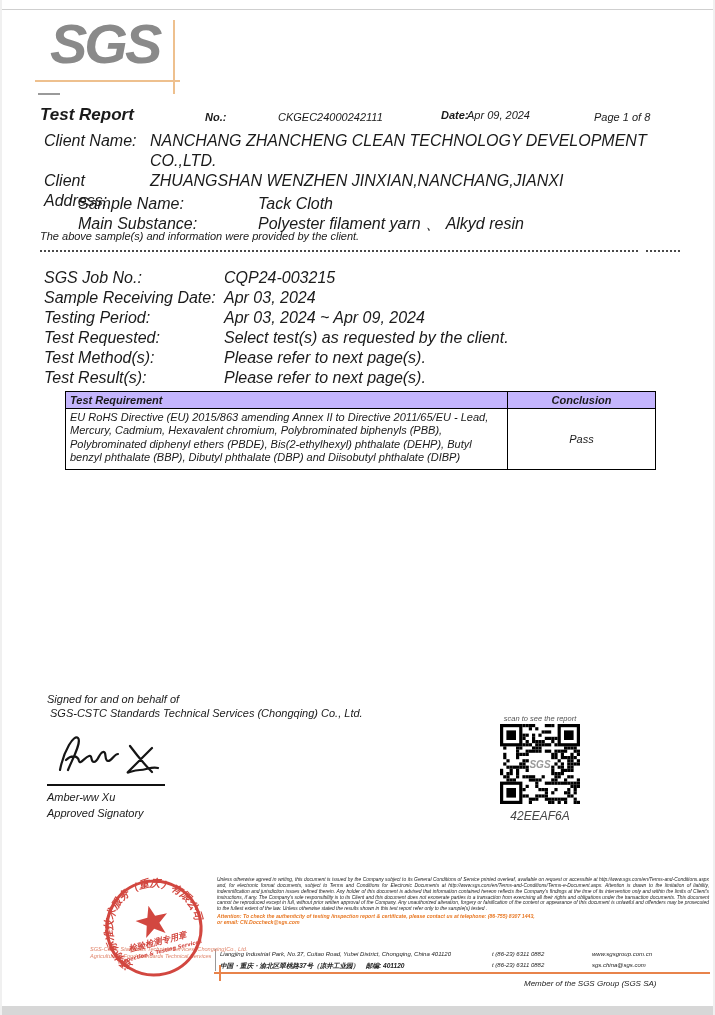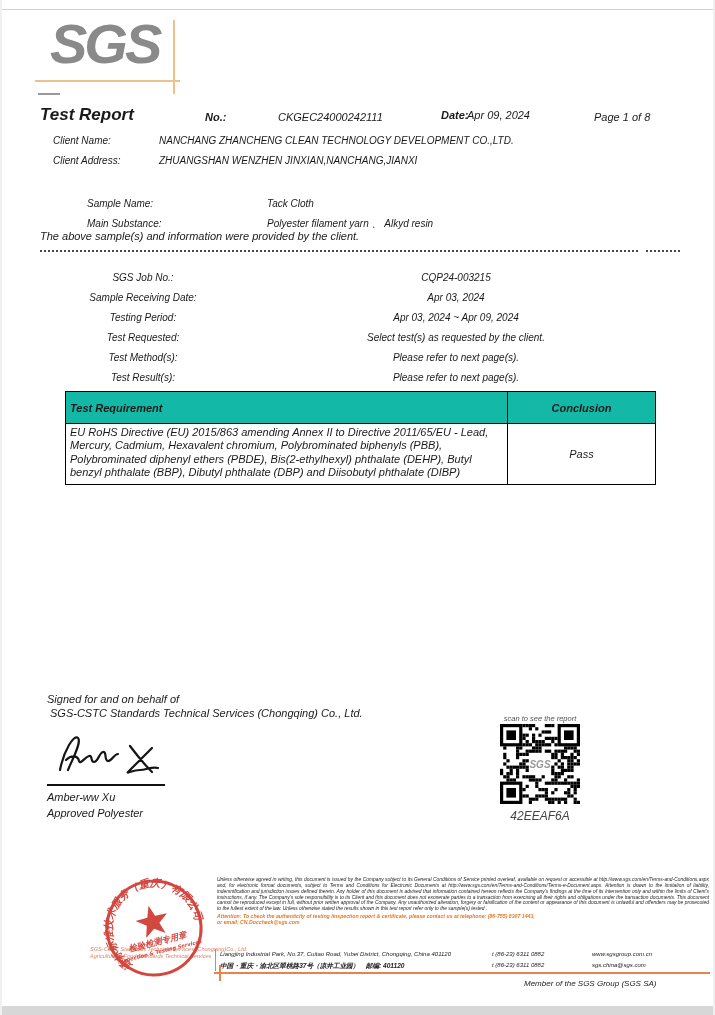--- a/index.html
+++ b/index.html
@@ -17,37 +17,37 @@
                color:#8a8a8a; letter-spacing:-3px; line-height:1; }
   .logo-vline { position:absolute; left:171px; top:20px; width:2px; height:74px; background:#eec08e; }
   .logo-hline { position:absolute; left:33px; top:80px; width:145px; height:2px; background:#eec08e; }
   .logo-dash  { position:absolute; left:36px; top:93px; width:22px; height:2px; background:#9a9a9a; }
 
   
   .hdr { position:absolute; font-size:11px; white-space:nowrap; }
   .title { left:38px; top:105px; font-size:17px; font-weight:bold; }
   .b { font-weight:bold; }
 
-  .kvblock { position:absolute; left:51px; right:34px; font-size:10px; }
+  .kvblock { position:absolute; left:42px; right:34px; font-size:16px; }
   .kv { display:flex; line-height:20px; }
   .kl { flex:none; width:106px; }
   .kl2 { flex:none; width:180px; }
   .kvv { flex:1; }
 
   .note { position:absolute; left:38px; top:230px; font-size:11px; }
   .dash1 { position:absolute; left:38px; top:250px; width:600px; height:2px;
            background:repeating-linear-gradient(90deg,#4a4a4a 0 2px,transparent 2px 4px); }
   .dash2 { position:absolute; left:644px; top:250px; width:34px; height:2px;
            background:repeating-linear-gradient(90deg,#4a4a4a 0 2px,transparent 2px 4px); }
 
   
   table.req { position:absolute; left:63px; top:391px; width:591px; border-collapse:collapse;
               font-size:11px; }
   table.req th, table.req td { border:1.6px solid #000; }
-  table.req th { background:#14b8a6; text-align:left; padding:1px 4px; height:32px; font-size:11px; }
+  table.req th { background:#c4b5fd; text-align:left; padding:1px 4px; height:17px; font-size:11px; }
   table.req th.conc { text-align:center; width:148px; }
   table.req td.reqt { padding:2px 4px 4px 4px; line-height:13.4px; vertical-align:top; }
   table.req td.pass { text-align:center; vertical-align:middle; }
 
   
   .sig-block { position:absolute; left:45px; top:692px; font-size:11px; line-height:14px; }
   .sig-svg { position:absolute; left:52px; top:726px; }
   .sig-line { position:absolute; left:45px; top:784px; width:118px; height:2px; background:#111; }
   .sig-name { position:absolute; left:45px; top:791px; font-size:11px; }
   .sig-title { position:absolute; left:45px; top:807px; font-size:11px; }
@@ -113,21 +113,21 @@
     </div>
     <div class="kv">
       <span class="kl2">Main Substance:</span>
       <span class="kvv">Polyester filament yarn 、 Alkyd resin</span>
     </div>
   </div>
   <div class="note">The above sample(s) and information were provided by the client.</div>
   <div class="dash1"></div>
   <div class="dash2"></div>
 
-  <div class="kvblock" style="top:268px;text-align:center;">
+  <div class="kvblock" style="top:268px;">
     <div class="kv">
       <span class="kl2">SGS Job No.:</span>
       <span class="kvv">CQP24-003215</span>
     </div>
     <div class="kv">
       <span class="kl2">Sample Receiving Date:</span>
       <span class="kvv">Apr 03, 2024</span>
     </div>
     <div class="kv">
       <span class="kl2">Testing Period:</span>
@@ -163,21 +163,21 @@
   <div class="sig-block">
     <div>Signed for and on behalf of</div>
     <div style="padding-left:3px;">SGS-CSTC Standards Technical Services (Chongqing) Co., Ltd.</div>
   </div>
   <svg class="sig-svg" width="130" height="56" viewBox="0 0 130 56">
     <path d="M6 44 C10 24 20 8 24 12 C28 16 18 34 14 44 M12 34 C18 28 24 30 25 35 C26 39 31 31 35 30 C39 29 36 36 40 36 C44 36 45 27 49 26 C53 25 50 35 54 35 C58 35 60 28 64 28" fill="none" stroke="#151515" stroke-width="2.2" stroke-linecap="round"></path>
     <path d="M76 20 C82 28 90 38 98 46 M98 22 C90 30 82 38 74 46 C72 48 79 44 86 44 C92 44 98 40 104 42" fill="none" stroke="#151515" stroke-width="2.2" stroke-linecap="round"></path>
   </svg>
   <div class="sig-line"></div>
   <div class="sig-name">Amber-ww Xu</div>
-  <div class="sig-title">Approved Polyester</div>
+  <div class="sig-title">Approved Signatory</div>
 
   <div class="qr-wrap">
     <div class="qr-cap">scan to see the report</div>
     <svg id="qr" width="80" height="80" viewBox="0 0 80 80" style="background:#fff">
         <g fill="#000">
           <rect x="22.4" y="0.0" width="3.2" height="3.2"></rect>
           <rect x="25.6" y="0.0" width="3.2" height="3.2"></rect>
           <rect x="28.8" y="0.0" width="3.2" height="3.2"></rect>
           <rect x="32.0" y="0.0" width="3.2" height="3.2"></rect>
           <rect x="44.8" y="0.0" width="3.2" height="3.2"></rect>

